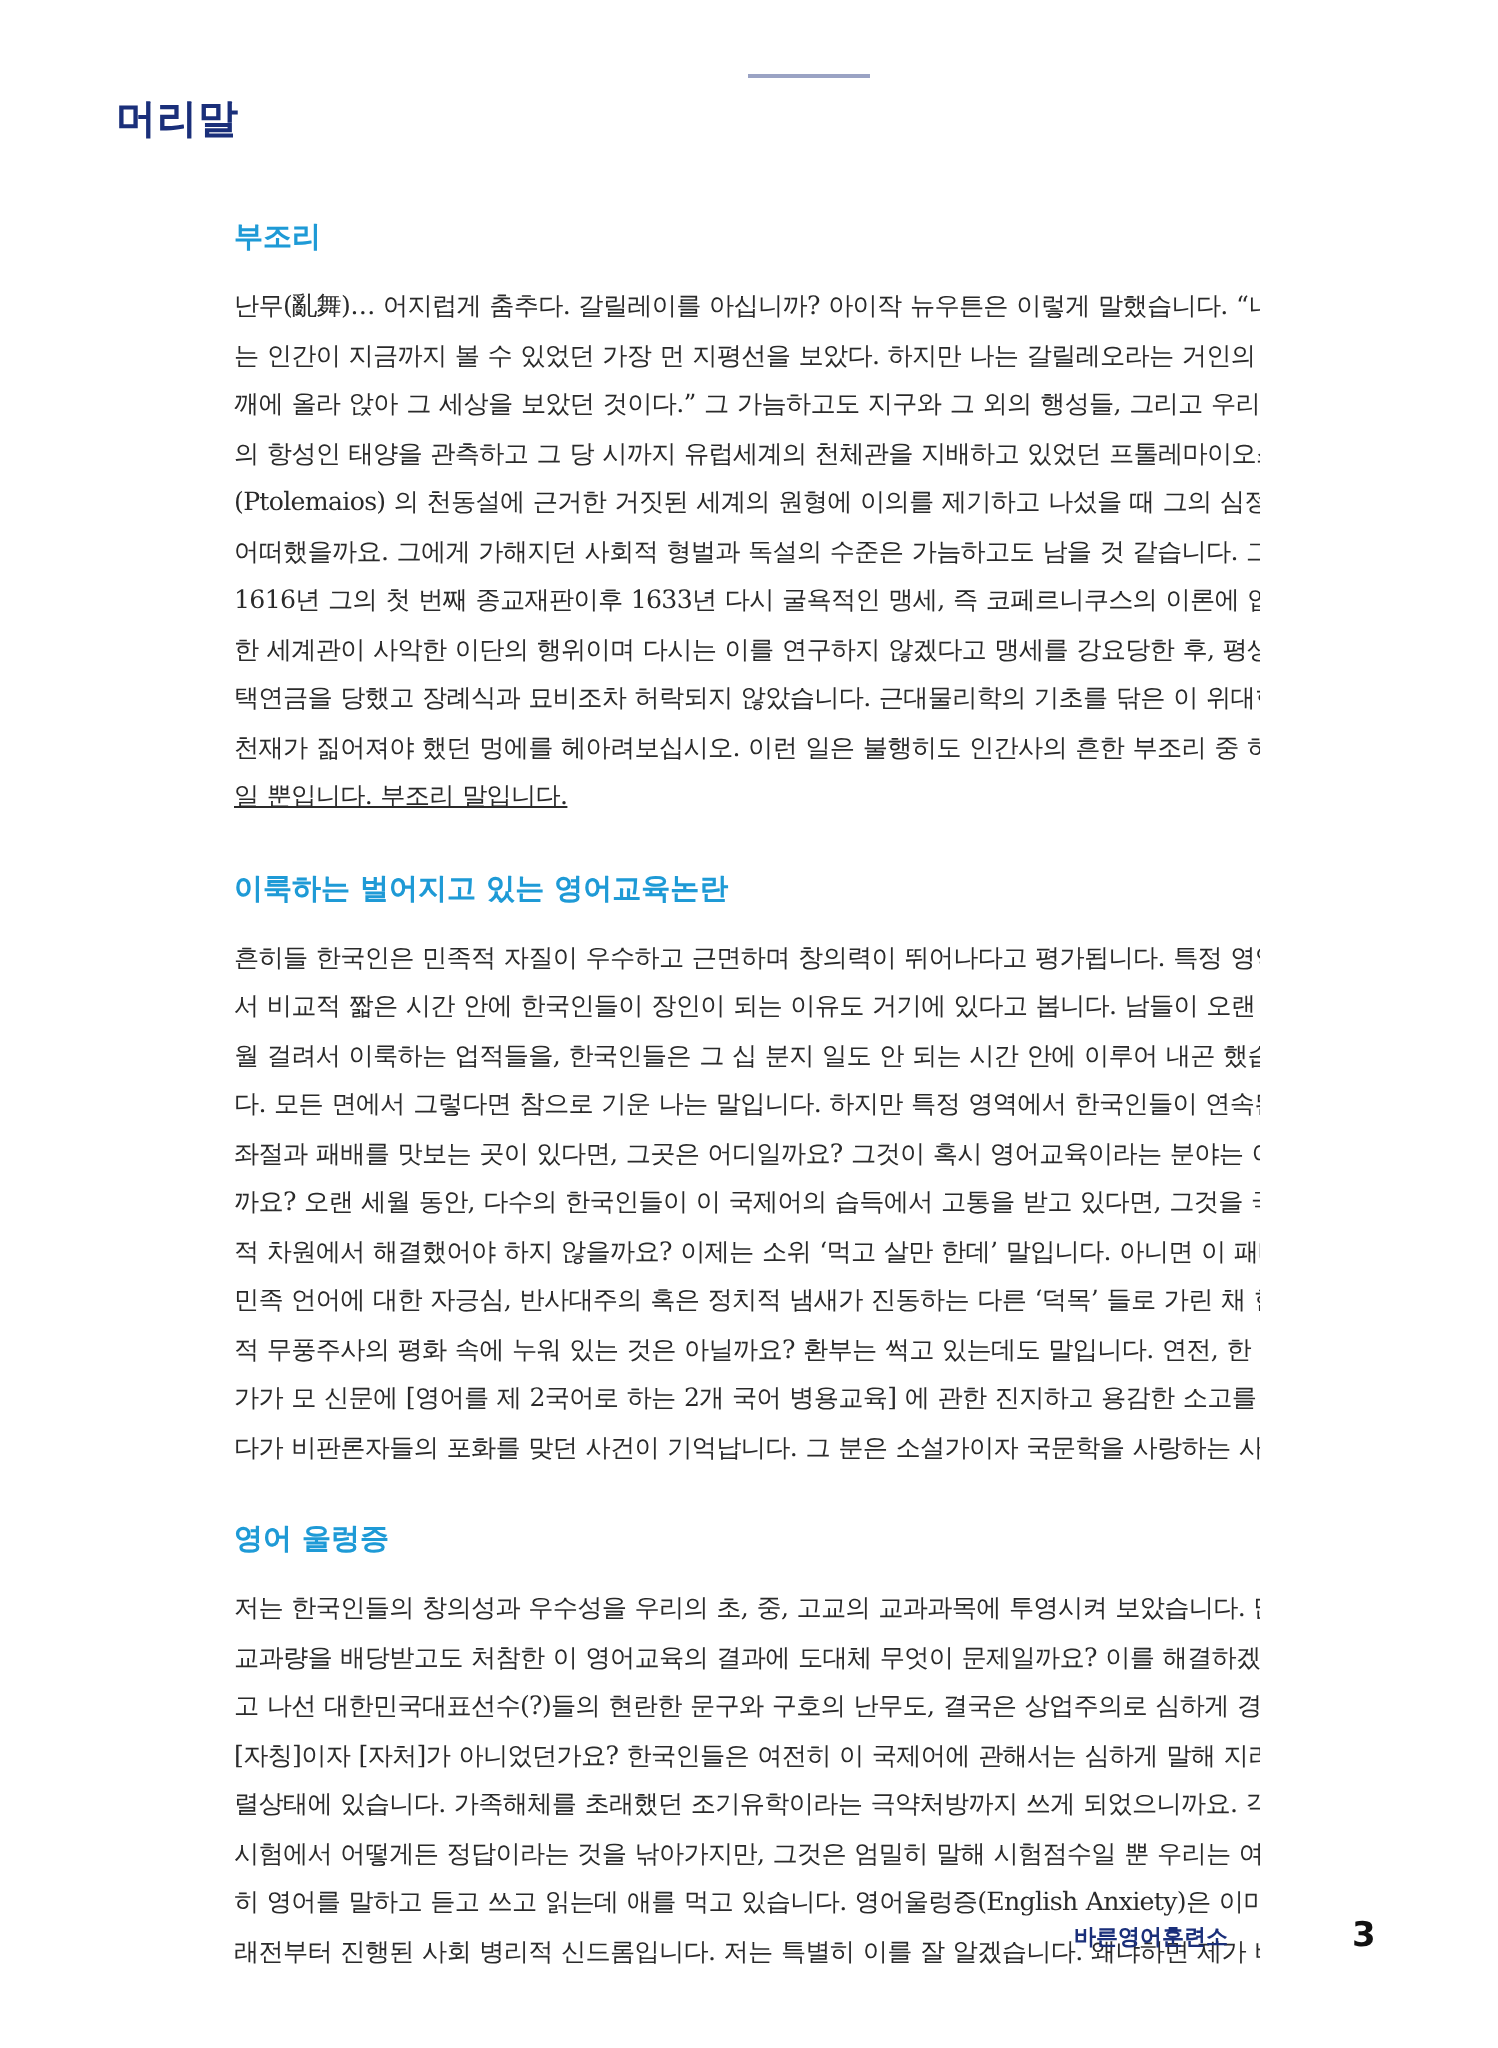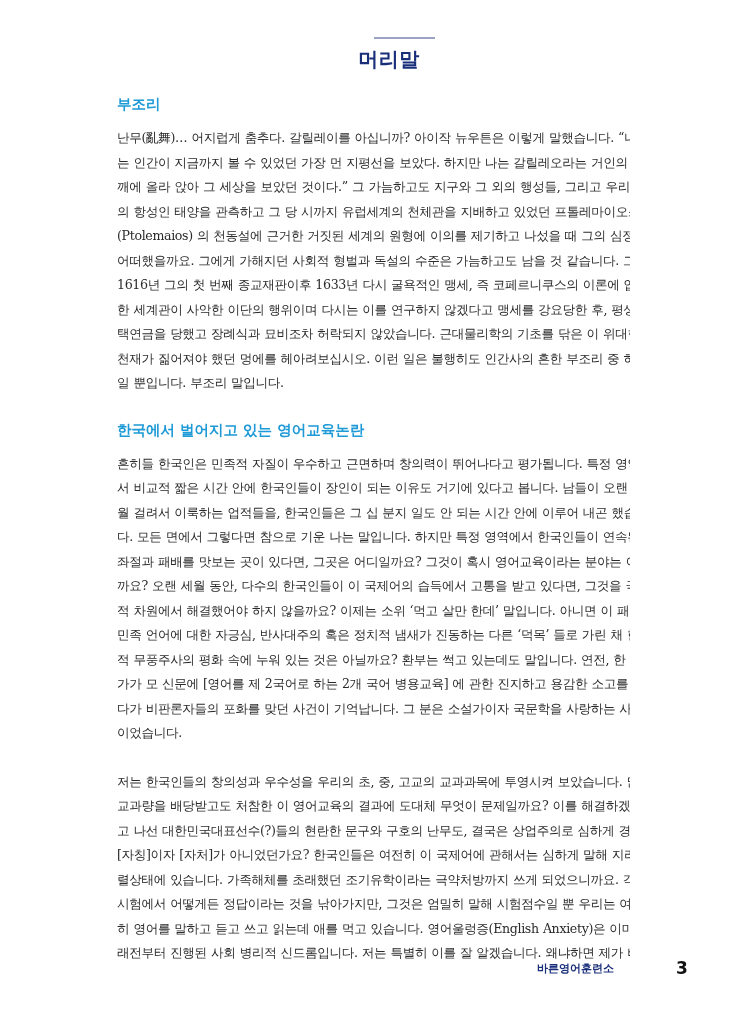--- a/index.html
+++ b/index.html
@@ -21,61 +21,61 @@
       top: 37px;
       width: 61px;
       height: 2px;
       background: #9aa3c4;
     }
     .page-title {
       position: absolute;
       left: 0;
       width: 749px;
       top: 46px;
-      text-align: center;
       font-family: "DejaVu Sans", "Liberation Sans", sans-serif;
       font-weight: bold;
       font-size: 20px;
       color: #1a2f7a;
       letter-spacing: 0.5px;
-      padding-left: 29px;
+      padding-left: 58px;
       box-sizing: border-box;
     }
     .content {
       position: absolute;
       left: 117px;
       top: 94px;
       width: 513px;
     }
     .section-heading {
       font-family: "DejaVu Sans", "Liberation Sans", sans-serif;
       font-weight: bold;
       font-size: 14.5px;
       color: #1e9ad6;
-      margin: 0 0 12px 0;
+      margin: 15px 0 12px 0;
       height: 20px;
       line-height: 20px;
     }
     .paragraph {
       font-size: 12.6px;
       line-height: 24.5px;
       margin: 0 0 24px 0;
       text-align: justify;
       letter-spacing: -0.35px;
       word-spacing: 0.5px;
     }
     .paragraph .line {
       display: block;
       white-space: nowrap;
       overflow: hidden;
       text-align: justify;
       text-align-last: justify;
     }
     .paragraph .line.last {
       text-align-last: left;
+      text-decoration: underline;
     }
     .footer-brand {
       position: absolute;
       left: 537px;
       top: 961px;
       font-family: "DejaVu Sans", "Liberation Sans", sans-serif;
       font-weight: bold;
       font-size: 11px;
       color: #1a2f7a;
     }
@@ -107,38 +107,38 @@
       <span class="line">어떠했을까요. 그에게 가해지던 사회적 형벌과 독설의 수준은 가늠하고도 남을 것 같습니다. 그는</span>
       <span class="line">1616년 그의 첫 번째 종교재판이후 1633년 다시 굴욕적인 맹세, 즉 코페르니쿠스의 이론에 입각</span>
       <span class="line">한 세계관이 사악한 이단의 행위이며 다시는 이를 연구하지 않겠다고 맹세를 강요당한 후, 평생 가</span>
       <span class="line">택연금을 당했고 장례식과 묘비조차 허락되지 않았습니다. 근대물리학의 기초를 닦은 이 위대한</span>
       <span class="line">천재가 짊어져야 했던 멍에를 헤아려보십시오. 이런 일은 불행히도 인간사의 흔한 부조리 중 하나</span>
       <span class="line last">일 뿐입니다. 부조리 말입니다.</span>
     </p>
   </section>
 
   <section>
-    <h2 class="section-heading">한국에서 벌어지고 있는 영어교육논란</h2>
+    <h2 class="section-heading">이룩하는 벌어지고 있는 영어교육논란</h2>
     <p class="paragraph">
       <span class="line">흔히들 한국인은 민족적 자질이 우수하고 근면하며 창의력이 뛰어나다고 평가됩니다. 특정 영역에</span>
       <span class="line">서 비교적 짧은 시간 안에 한국인들이 장인이 되는 이유도 거기에 있다고 봅니다. 남들이 오랜 세</span>
       <span class="line">월 걸려서 이룩하는 업적들을, 한국인들은 그 십 분지 일도 안 되는 시간 안에 이루어 내곤 했습니</span>
       <span class="line">다. 모든 면에서 그렇다면 참으로 기운 나는 말입니다. 하지만 특정 영역에서 한국인들이 연속된</span>
       <span class="line">좌절과 패배를 맛보는 곳이 있다면, 그곳은 어디일까요? 그것이 혹시 영어교육이라는 분야는 아닐</span>
       <span class="line">까요? 오랜 세월 동안, 다수의 한국인들이 이 국제어의 습득에서 고통을 받고 있다면, 그것을 국가</span>
       <span class="line">적 차원에서 해결했어야 하지 않을까요? 이제는 소위 ‘먹고 살만 한데’ 말입니다. 아니면 이 패배를</span>
       <span class="line">민족 언어에 대한 자긍심, 반사대주의 혹은 정치적 냄새가 진동하는 다른 ‘덕목’ 들로 가린 채 한시</span>
       <span class="line">적 무풍주사의 평화 속에 누워 있는 것은 아닐까요? 환부는 썩고 있는데도 말입니다. 연전, 한 문필</span>
       <span class="line">가가 모 신문에 [영어를 제 2국어로 하는 2개 국어 병용교육] 에 관한 진지하고 용감한 소고를 올렸</span>
       <span class="line">다가 비판론자들의 포화를 맞던 사건이 기억납니다. 그 분은 소설가이자 국문학을 사랑하는 사람</span>
-      <span class="line last">이었습니다.</span>
     </p>
   </section>
 
   <section>
+    <h2 class="section-heading">영어 울렁증</h2>
     <p class="paragraph">
       <span class="line">저는 한국인들의 창의성과 우수성을 우리의 초, 중, 고교의 교과과목에 투영시켜 보았습니다. 많은</span>
       <span class="line">교과량을 배당받고도 처참한 이 영어교육의 결과에 도대체 무엇이 문제일까요? 이를 해결하겠다</span>
       <span class="line">고 나선 대한민국대표선수(?)들의 현란한 문구와 구호의 난무도, 결국은 상업주의로 심하게 경도된</span>
       <span class="line">[자칭]이자 [자처]가 아니었던가요? 한국인들은 여전히 이 국제어에 관해서는 심하게 말해 지리멸</span>
       <span class="line">렬상태에 있습니다. 가족해체를 초래했던 조기유학이라는 극약처방까지 쓰게 되었으니까요. 각종</span>
       <span class="line">시험에서 어떻게든 정답이라는 것을 낚아가지만, 그것은 엄밀히 말해 시험점수일 뿐 우리는 여전</span>
       <span class="line">히 영어를 말하고 듣고 쓰고 읽는데 애를 먹고 있습니다. 영어울렁증(English Anxiety)은 이미 오</span>
       <span class="line">래전부터 진행된 사회 병리적 신드롬입니다. 저는 특별히 이를 잘 알겠습니다. 왜냐하면 제가 바로</span>
     </p>

